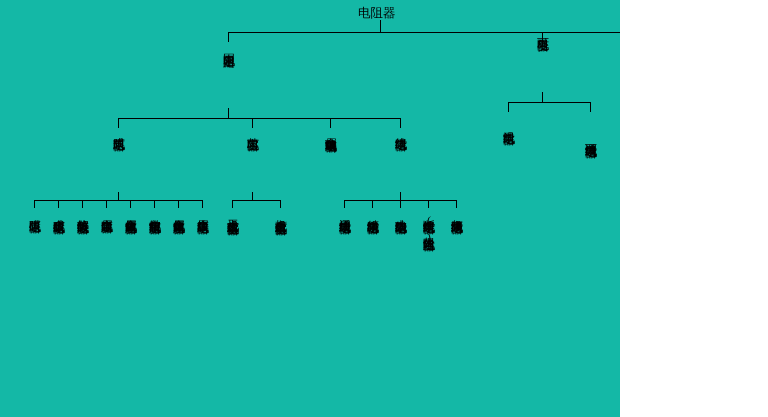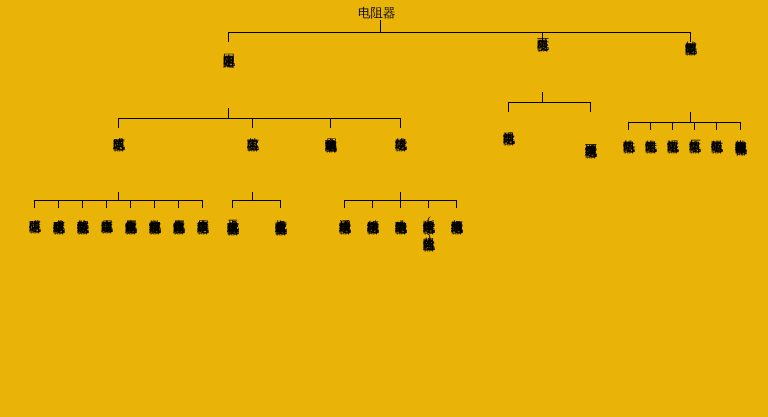--- a/index.html
+++ b/index.html
@@ -2,23 +2,23 @@
 <html><head>
 <meta charset="utf-8">
 <style>
   html, body {
     margin: 0;
     padding: 0;
     background: #ffffff;
   }
   #canvas {
     position: relative;
-    width: 768px;
+    width: 620px;
     height: 417px;
-    background: #eab308;
+    background: #14b8a6;
     font-family: Liberation Serif, serif;
     color: #000000;
     overflow: hidden;
   }
   
   .vnode {
     position: absolute;
     writing-mode: vertical-rl;
     text-orientation: upright;
     font-size: 12px;

